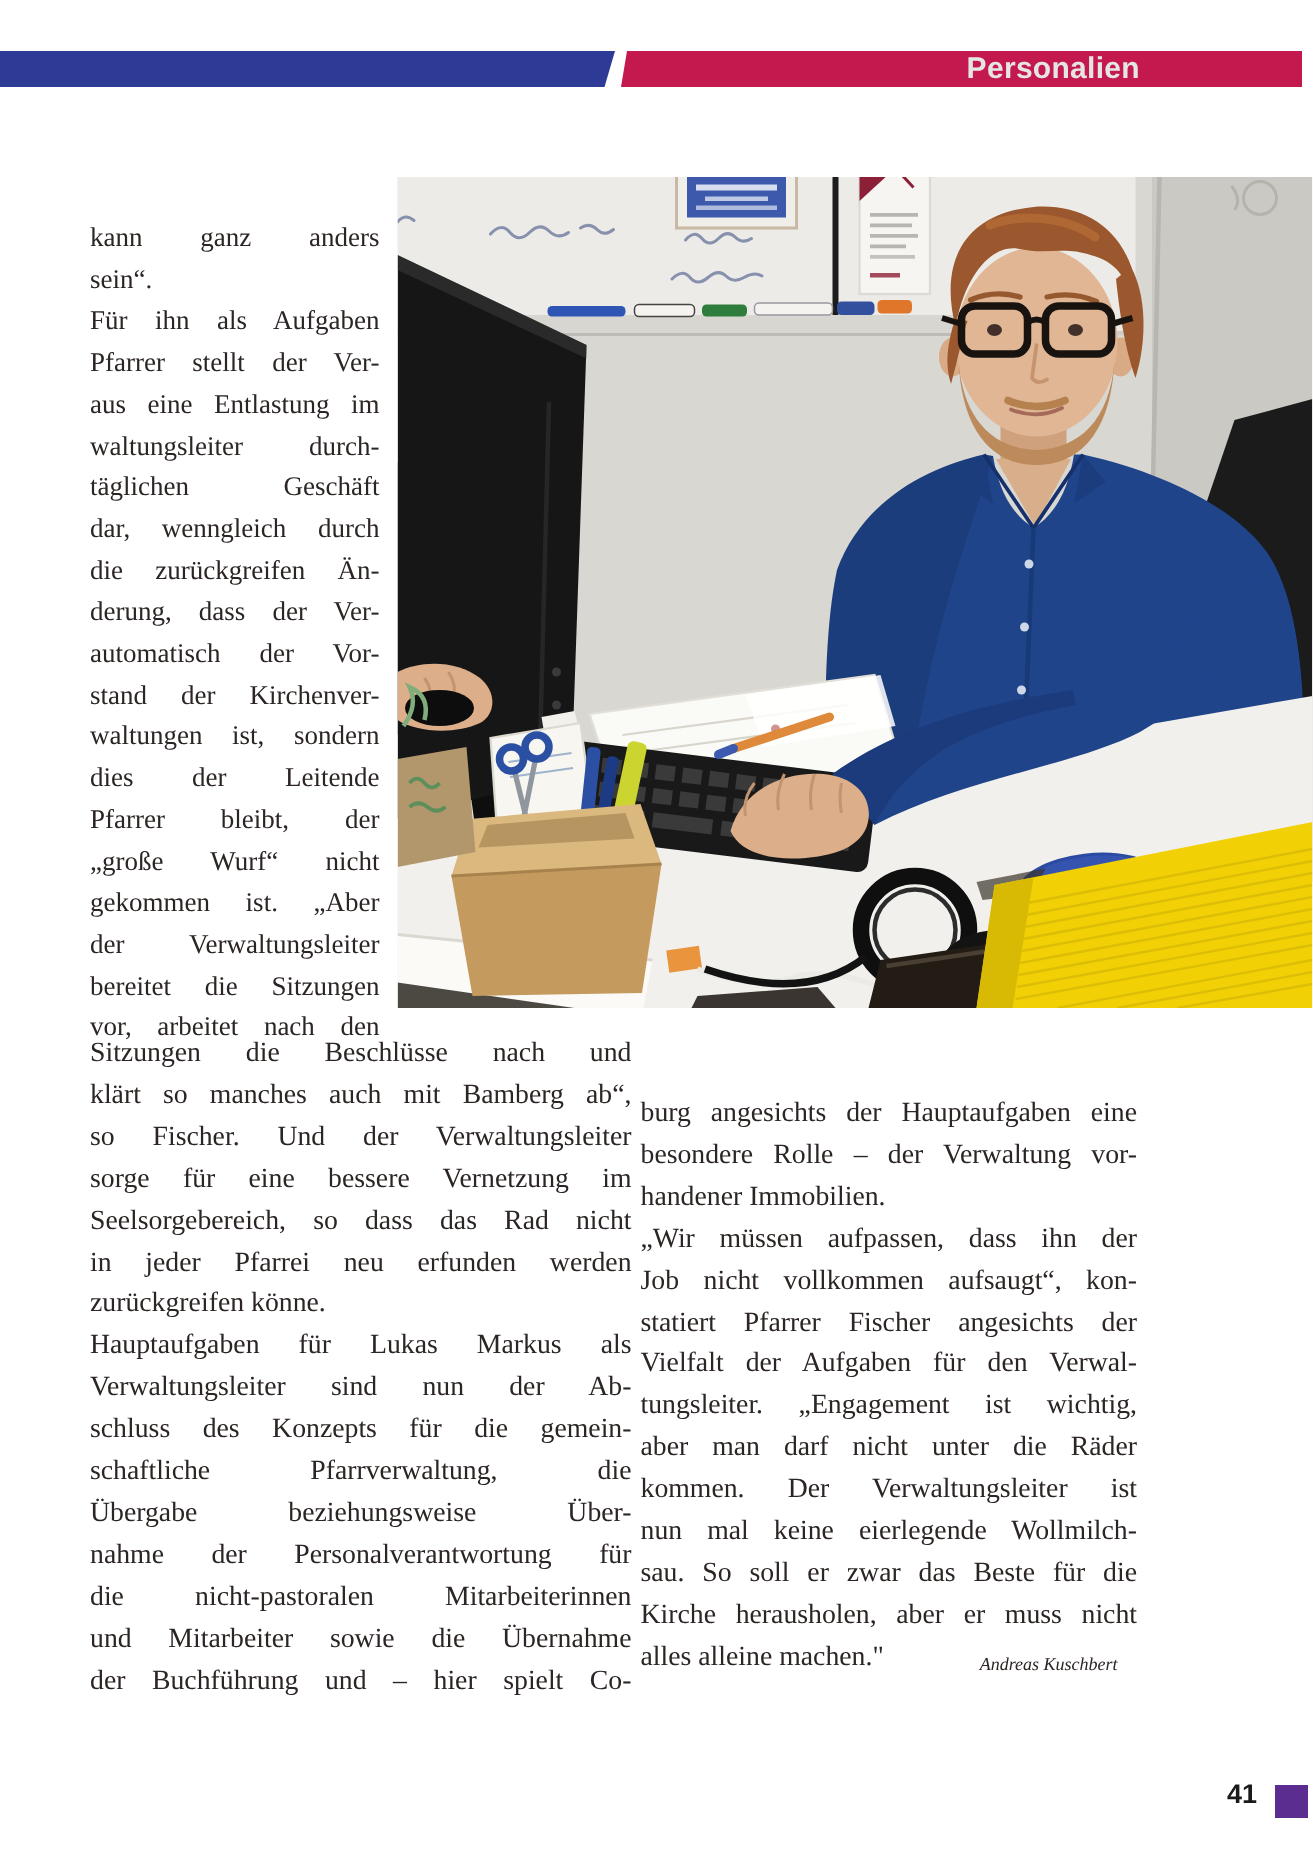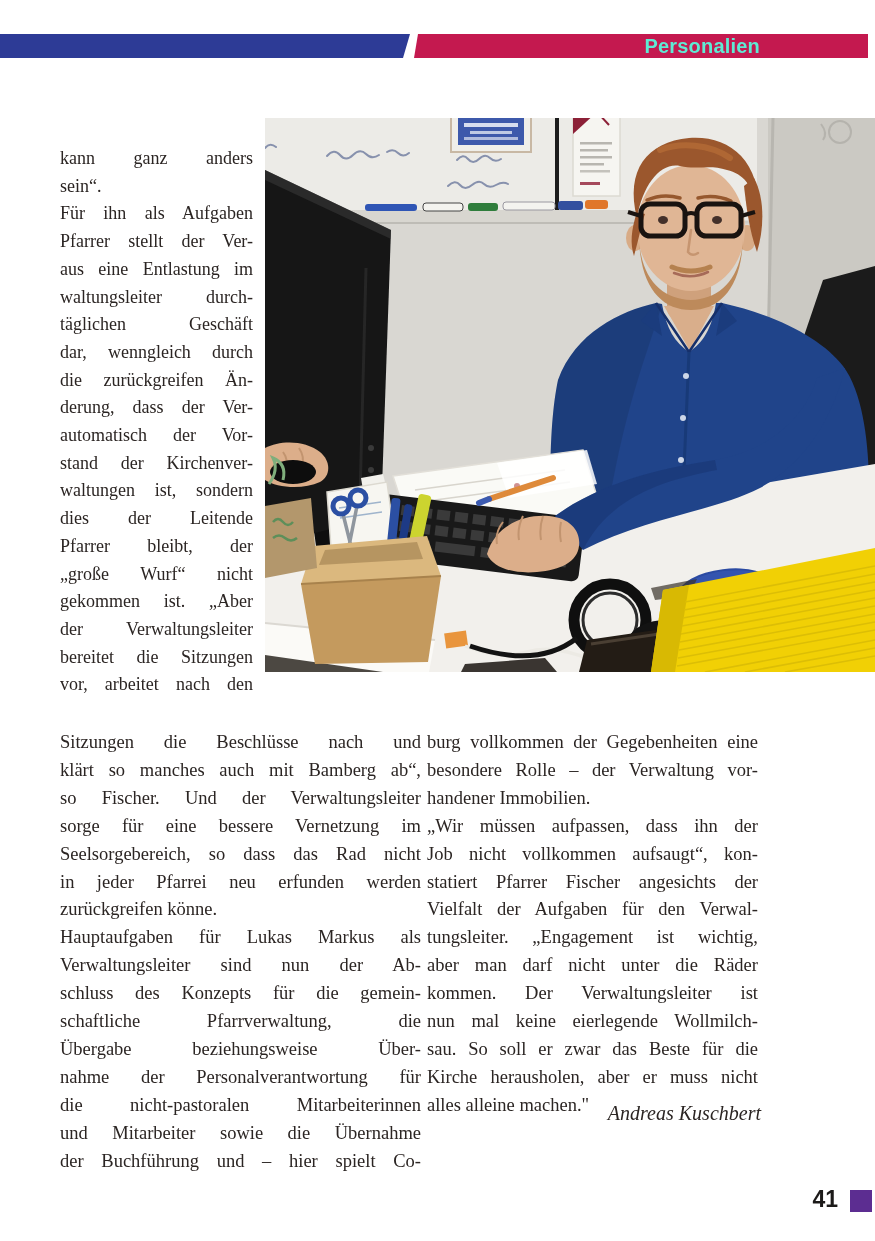--- a/index.html
+++ b/index.html
@@ -13,40 +13,40 @@
     position:absolute; left:0; top:0; width:410px; height:24px;
     clip-path:polygon(0 0, 100% 0, calc(100% - 7px) 100%, 0 100%);
   }
   .bar-red {
     position:absolute; left:414px; top:0; width:454px; height:24px;
     clip-path:polygon(4px 0, 100% 0, 100% 100%, 0 100%);
   }
   .header-label {
     position:absolute; right:108px; top:0; height:24px; line-height:24px;
     font-family:"Liberation Sans", sans-serif; font-weight:700; font-size:20px;
-    color:#5eead4; letter-spacing:0.2px;
+    color:#e5e5e5; letter-spacing:0.2px;
   }
   
   .photo { position:absolute; left:265px; top:118px; width:610px; height:554px; overflow:hidden; }
   .photo svg { display:block; width:610px; height:554px; }
   
   .col { position:absolute;margin-top:36px; }
   .col-narrow { left:60px;  top:109px; width:193px; font-size:18px;   line-height:27.7px; }
-  .col-left   { left:60px;  top:693px; width:361px; font-size:18.5px; line-height:27.9px; }
+  .col-left   { left:60px;  top:653px; width:361px; font-size:18.5px; line-height:27.9px; }
   .col-right  { left:427px; top:693px; width:331px; font-size:18.5px; line-height:27.9px; }
   .jline { text-align:justify; text-align-last:justify; white-space:normal; }
   .jline.pend { text-align-last:left; }
   .byline {
-    position:absolute; left:430px; top:1102px; width:331px; text-align:right;
-    font-style:italic; font-size:20px; color:#2b2523;
+    position:absolute; left:414px; top:1102px; width:331px; text-align:right;
+    font-style:italic; font-size:12px; color:#2b2523;
   }
   
   .footer-num {
     position:absolute; right:37px; top:1186px;
-    font-family:"Liberation Sans", sans-serif; font-weight:700; font-size:23px; color:#1c1a19;
+    font-family:"Liberation Sans", sans-serif; font-weight:700; font-size:18px; color:#1c1a19;
   }
   .footer-square { position:absolute; right:3px; top:1190px; width:22px; height:22px; }
 </style>
 </head>
 <body>
 
 <div class="page">
 
   <div class="header-bar">
     <div class="bar-blue" style="background: rgb(45, 59, 150);"></div>
@@ -297,21 +297,21 @@
       <div class="jline">Verwaltungsleiter sind nun der Ab-</div>
       <div class="jline">schluss des Konzepts für die gemein-</div>
       <div class="jline">schaftliche Pfarrverwaltung, die</div>
       <div class="jline">Übergabe beziehungsweise Über-</div>
       <div class="jline">nahme der Personalverantwortung für</div>
       <div class="jline">die nicht-pastoralen Mitarbeiterinnen</div>
       <div class="jline">und Mitarbeiter sowie die Übernahme</div>
       <div class="jline">der Buchführung und – hier spielt Co-</div>
     </div>
   <div class="col col-right">
-      <div class="jline">burg vollkommen der Gegebenheiten eine</div>
+      <div class="jline">burg angesichts der Hauptaufgaben eine</div>
       <div class="jline">besondere Rolle – der Verwaltung vor-</div>
       <div class="jline pend">handener Immobilien.</div>
       <div class="jline">„Wir müssen aufpassen, dass ihn der</div>
       <div class="jline">Job nicht vollkommen aufsaugt“, kon-</div>
       <div class="jline">statiert Pfarrer Fischer angesichts der</div>
       <div class="jline">Vielfalt der Aufgaben für den Verwal-</div>
       <div class="jline">tungsleiter. „Engagement ist wichtig,</div>
       <div class="jline">aber man darf nicht unter die Räder</div>
       <div class="jline">kommen. Der Verwaltungsleiter ist</div>
       <div class="jline">nun mal keine eierlegende Wollmilch-</div>

